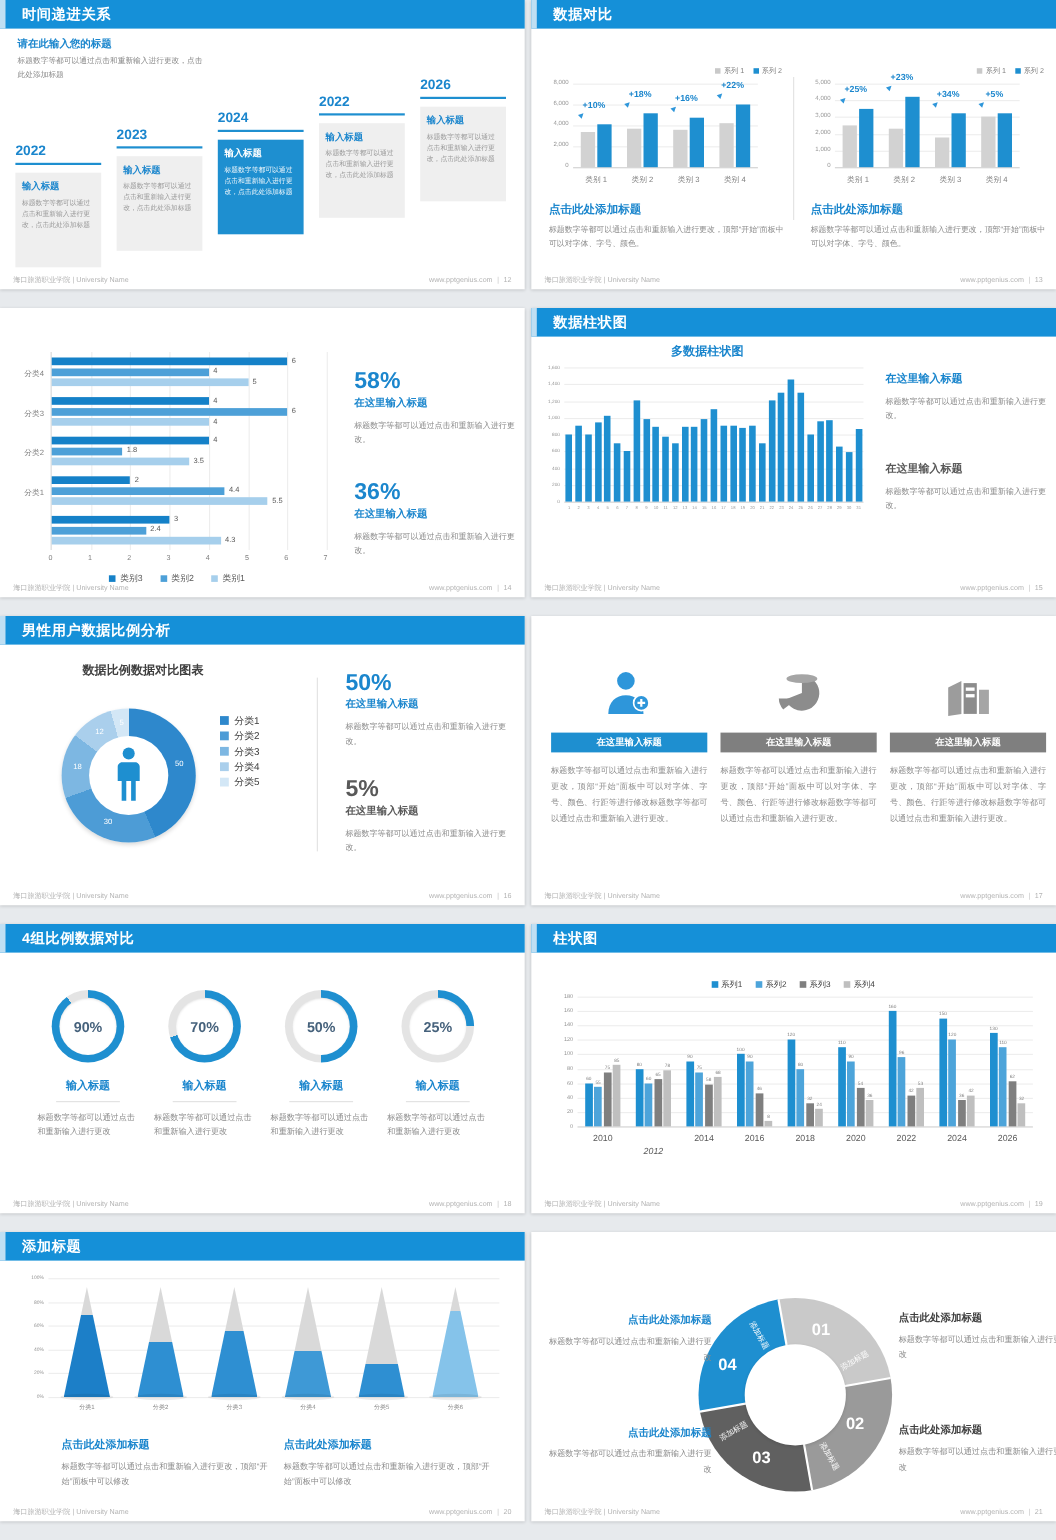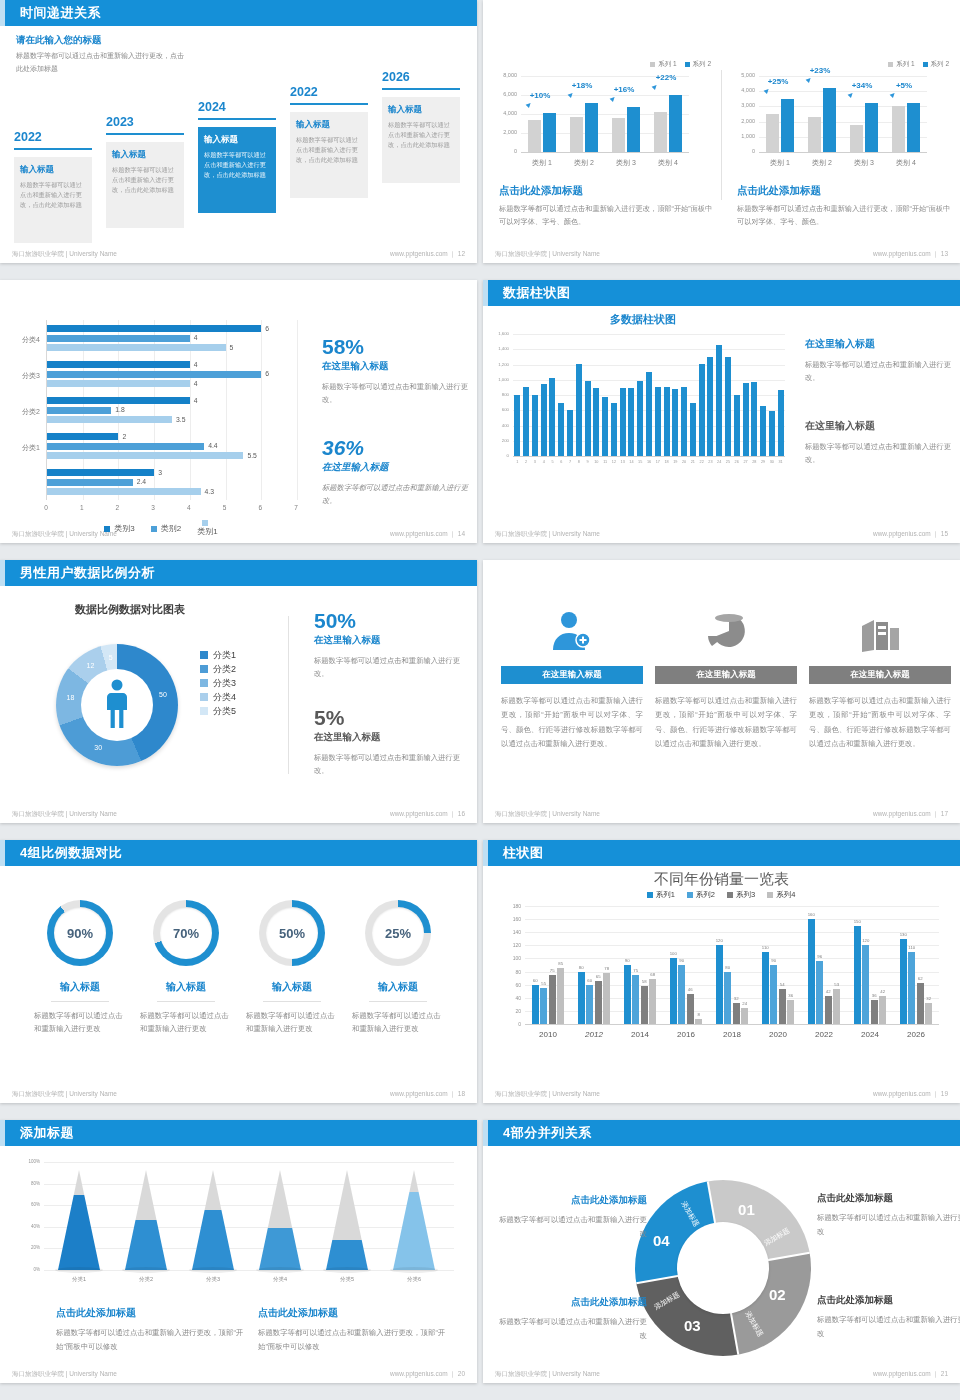--- a/index.html
+++ b/index.html
@@ -109,20 +109,23 @@
             </div>
           </div>
     </div>
   <div class="ft">
           <div class="ft-l">海口旅游职业学院 | University Name</div>
           <div class="ft-r">www.pptgenius.com  ｜ 12</div>
         </div>
       </section>
 
   <section class="slide">
+    <header class="hd">
+          <h1 class="hd-t">数据对比</h1>
+        </header>
     <div class="content">
       <div id="c13a" class="abs" style="left:10px;top:34px;width:226px;height:185px;">
             <div class="leg" style="position: absolute; top: 0px; right: 8px;">
               <div style="display: flex; align-items: center;">
                 <div style="width: 5px; height: 5px; margin-right: 3px; background: rgb(201, 201, 201);"></div>
                 <div>系列 1</div>
               </div>
               <div style="display: flex; align-items: center;">
                 <div style="width: 5px; height: 5px; margin-right: 3px; background: rgb(30, 143, 208);"></div>
                 <div>系列 2</div>
@@ -274,33 +277,33 @@
             <div style="position: absolute; left: 0px; top: 163px; width: 32px; text-align: right; font-size: 7px; color: rgb(128, 128, 128);"></div>
             <div class="leg" style="position: absolute; left: 28px; top: 204px; width: 250px; justify-content: center; gap: 16px; font-size: 8px; color: rgb(89, 89, 89);">
               <div style="display: flex; align-items: center;">
                 <div style="width: 6px; height: 6px; margin-right: 4px; background: rgb(21, 129, 200);"></div>
                 <div>类别3</div>
               </div>
               <div style="display: flex; align-items: center;">
                 <div style="width: 6px; height: 6px; margin-right: 4px; background: rgb(77, 160, 216);"></div>
                 <div>类别2</div>
               </div>
-              <div style="display: flex; align-items: center; flex-direction: column;">
+              <div style="display: flex; align-items: center;">
                 <div style="width: 6px; height: 6px; margin-right: 4px; background: rgb(166, 207, 236);"></div>
                 <div>类别1</div>
               </div>
             </div>
           </div>
       <div id="c14s" class="abs" style="left:322px;top:30px;width:150px;">
             <div style="margin-top: 0px;">
               <div class="stat-pct c-blue">58%</div>
               <div class="stat-t c-blue">在这里输入标题</div>
               <div class="stat-b">标题数字等都可以通过点击和重新输入进行更改。</div>
             </div>
-            <div style="margin-top: 30px; font-style: italic;">
+            <div style="margin-top: 30px;">
               <div class="stat-pct c-blue">36%</div>
               <div class="stat-t c-blue">在这里输入标题</div>
               <div class="stat-b">标题数字等都可以通过点击和重新输入进行更改。</div>
             </div>
           </div>
     </div>
   <div class="ft">
           <div class="ft-l">海口旅游职业学院 | University Name</div>
           <div class="ft-r">www.pptgenius.com  ｜ 14</div>
         </div>
@@ -566,21 +569,20 @@
           <div class="ft-l">海口旅游职业学院 | University Name</div>
           <div class="ft-r">www.pptgenius.com  ｜ 18</div>
         </div>
       </section>
 
   <section class="slide">
     <header class="hd">
           <h1 class="hd-t">柱状图</h1>
         </header>
     <div class="content">
-      <div class="abs" style="left:0;right:0;top:4px;text-align:center;font-size:15px;color:#595959;">不同年份销量一览表</div>
       <div id="c19" class="abs" style="left:12px;top:24px;width:452px;height:190px;">
             <div class="leg" style="position: absolute; left: 0px; right: 0px; top: 0px; justify-content: center; gap: 12px; font-size: 7.5px; color: rgb(64, 64, 64);">
               <div style="display: flex; align-items: center;">
                 <div style="width: 6px; height: 6px; margin-right: 3px; background: rgb(30, 143, 208);"></div>
                 <div>系列1</div>
               </div>
               <div style="display: flex; align-items: center;">
                 <div style="width: 6px; height: 6px; margin-right: 3px; background: rgb(77, 164, 218);"></div>
                 <div>系列2</div>
               </div>
@@ -680,21 +682,21 @@
             <div class="ytick" style="left: 0px; width: 26px; top: 26.1111px; font-size: 5px;">160</div>
             <div class="ytick" style="left: 0px; width: 26px; top: 39.2222px; font-size: 5px;">140</div>
             <div class="ytick" style="left: 0px; width: 26px; top: 52.3333px; font-size: 5px;">120</div>
             <div class="ytick" style="left: 0px; width: 26px; top: 65.4444px; font-size: 5px;">100</div>
             <div class="ytick" style="left: 0px; width: 26px; top: 78.5556px; font-size: 5px;">80</div>
             <div class="ytick" style="left: 0px; width: 26px; top: 91.6667px; font-size: 5px;">60</div>
             <div class="ytick" style="left: 0px; width: 26px; top: 104.778px; font-size: 5px;">40</div>
             <div class="ytick" style="left: 0px; width: 26px; top: 117.889px; font-size: 5px;">20</div>
             <div class="ytick" style="left: 0px; width: 26px; top: 131px; font-size: 5px;">0</div>
             <div class="xtick" style="left: 30px; width: 46px; top: 140px; font-size: 8px; color: rgb(89, 89, 89);">2010</div>
-            <div class="xtick" style="left: 76px; width: 46px; top: 140px; font-size: 8px; color: rgb(89, 89, 89); font-style: italic;">2012</div>
+            <div class="xtick" style="left: 76px; width: 46px; top: 152px; font-size: 8px; color: rgb(89, 89, 89); font-style: italic;">2012</div>
             <div class="xtick" style="left: 122px; width: 46px; top: 140px; font-size: 8px; color: rgb(89, 89, 89);">2014</div>
             <div class="xtick" style="left: 168px; width: 46px; top: 140px; font-size: 8px; color: rgb(89, 89, 89);">2016</div>
             <div class="xtick" style="left: 214px; width: 46px; top: 140px; font-size: 8px; color: rgb(89, 89, 89);">2018</div>
             <div class="xtick" style="left: 260px; width: 46px; top: 140px; font-size: 8px; color: rgb(89, 89, 89);">2020</div>
             <div class="xtick" style="left: 306px; width: 46px; top: 140px; font-size: 8px; color: rgb(89, 89, 89);">2022</div>
             <div class="xtick" style="left: 352px; width: 46px; top: 140px; font-size: 8px; color: rgb(89, 89, 89);">2024</div>
             <div class="xtick" style="left: 398px; width: 46px; top: 140px; font-size: 8px; color: rgb(89, 89, 89);">2026</div>
           </div>
     </div>
   <div class="ft">
@@ -751,23 +753,20 @@
         <div class="b">标题数字等都可以通过点击和重新输入进行更改，顶部“开始”面板中可以修改</div>
       </div>
     </div>
   <div class="ft">
           <div class="ft-l">海口旅游职业学院 | University Name</div>
           <div class="ft-r">www.pptgenius.com  ｜ 20</div>
         </div>
       </section>
 
   <section class="slide">
-    <header class="hd">
-          <h1 class="hd-t">4部分并列关系</h1>
-        </header>
     <div class="content">
       <div id="c21" class="abs" style="left:152px;top:34px;width:176px;height:176px;">
             <div style="position: absolute; left: 0px; top: 0px; width: 176px; height: 176px; border-radius: 50%; background: conic-gradient(from -10deg, rgb(201, 201, 201) 0%, rgb(201, 201, 201) 25%, rgb(154, 154, 154) 25%, rgb(154, 154, 154) 50%, rgb(96, 96, 96) 50%, rgb(96, 96, 96) 75%, rgb(30, 143, 208) 75%, rgb(30, 143, 208) 100%);">
               <div style="position: absolute; left: 0px; top: 87px; width: 176px; height: 2px; background: rgb(255, 255, 255); transform: rotate(-10deg);"></div>
               <div style="position: absolute; left: 0px; top: 87px; width: 176px; height: 2px; background: rgb(255, 255, 255); transform: rotate(80deg);"></div>
               <div style="position: absolute; left: 42px; top: 42px; width: 92px; height: 92px; border-radius: 50%; background: rgb(255, 255, 255); box-shadow: rgba(0, 0, 0, 0.12) 0px 1px 3px;"></div>
               <div class="seg-num" style="left: 103.048px; top: 20.9963px;">01</div>
               <div class="seg-lab" style="left: 128.426px; top: 52px; transform: rotate(-30deg);">添加标题</div>
               <div class="seg-num" style="left: 134.004px; top: 106.048px;">02</div>
               <div class="seg-lab" style="left: 105px; top: 139.426px; transform: rotate(60deg);">添加标题</div>

